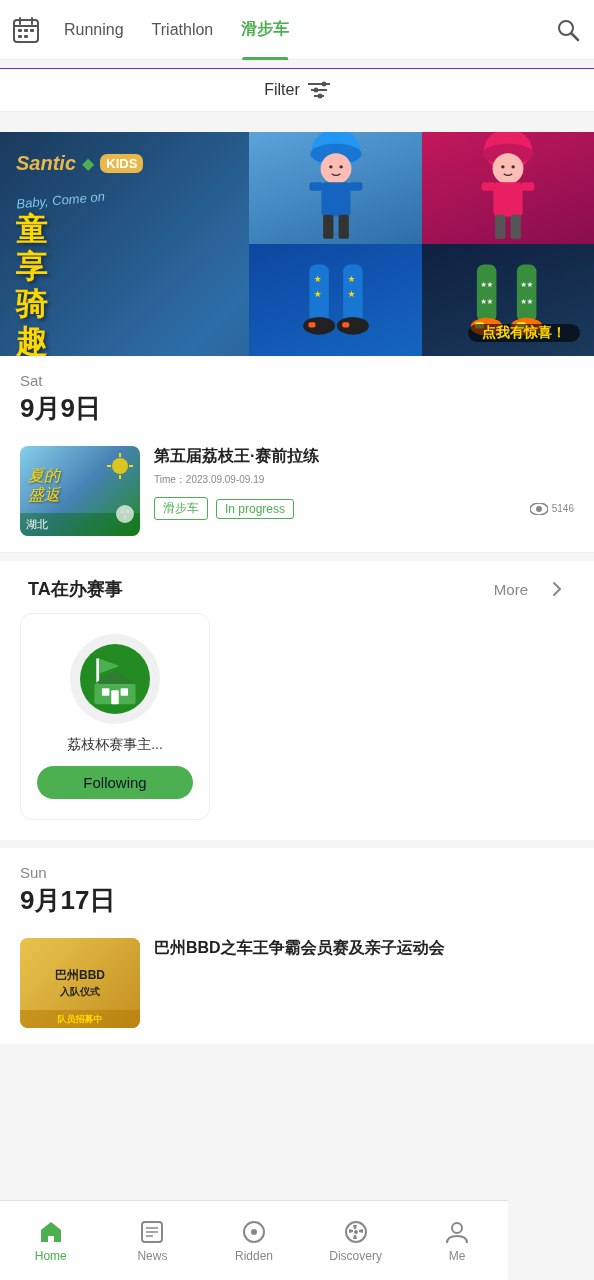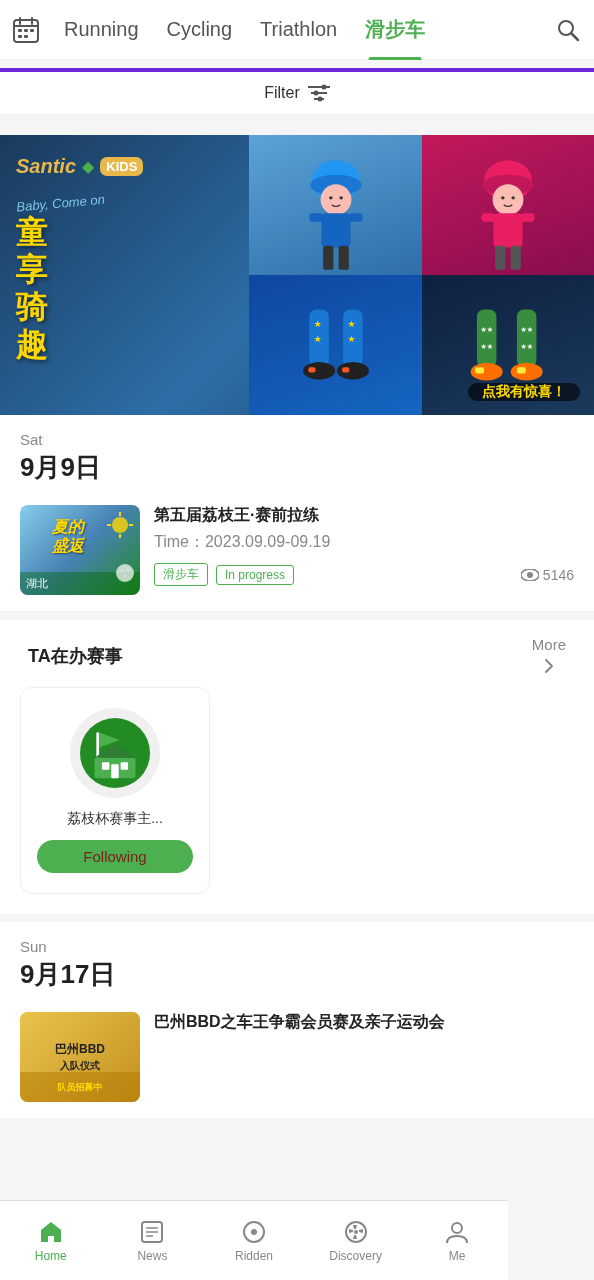--- a/index.html
+++ b/index.html
@@ -37,21 +37,21 @@
       display: flex;
       flex: 1;
       align-items: center;
       gap: 0;
     }
     .nav-tab {
       padding: 0 14px;
       height: 60px;
       display: flex;
       align-items: center;
-      font-size: 20px;
+      font-size: 16px;
       color: #555;
       cursor: pointer;
       position: relative;
       white-space: nowrap;
     }
     .nav-tab.active {
       color: #4CAF50;
       font-weight: 600;
     }
     .nav-tab.active::after {
@@ -74,36 +74,36 @@
     }
 
     
     .filter-bar {
       background: #fff;
       margin: 8px 0;
       padding: 12px 20px;
       display: flex;
       align-items: center;
       justify-content: center;
-      border-top: 4px solid #6d28d9;
+      border-top: 1px solid #6d28d9;
       border-bottom: 1px solid #eee;
     }
     .filter-label {
       font-size: 16px;
       color: #333;
       display: flex;
       align-items: center;
       gap: 8px;
     }
 
     
     .banner {
       width: 100%;
       background: linear-gradient(135deg, #1a3a5c 0%, #2d6ea8 50%, #1a3a5c 100%);
-      height: 280px;
+      height: 224px;
       position: relative;
       overflow: hidden;
       display: flex;
       margin-top: 20px;
     }
     .banner-left {
       width: 42%;
       display: flex;
       flex-direction: column;
       padding: 20px 16px;
@@ -225,41 +225,40 @@
       bottom: 0;
       left: 0;
       right: 0;
       background: rgba(0,100,0,0.4);
       padding: 4px 6px;
       color: #fff;
       font-size: 11px;
     }
     .summer-text {
       position: absolute;
-      top: 12px;
+      top: 20px;
       left: 8px;
       color: #FFD700;
       font-size: 16px;
-      font-weight: bold;
+      font-weight: normal;
       font-style: italic;
       text-shadow: 1px 1px 2px rgba(0,0,0,0.5);
       line-height: 1.2;
-      margin-left: 24px;
     }
     .event-info {
       flex: 1;
     }
     .event-title {
       font-size: 16px;
       font-weight: 600;
       color: #222;
       margin-bottom: 6px;
     }
     .event-time {
-      font-size: 16px;
+      font-size: 10px;
       color: #888;
       margin-bottom: 10px;
     }
     .event-tags {
       display: flex;
       align-items: center;
       gap: 8px;
     }
     .tag {
       border: 1px solid #4CAF50;
@@ -273,21 +272,21 @@
       color: #4CAF50;
       font-size: 12px;
       padding: 2px 8px;
       border-radius: 3px;
     }
     .event-views {
       display: flex;
       align-items: center;
       gap: 4px;
       color: #888;
-      font-size: 14px;
+      font-size: 10px;
       margin-left: auto;
     }
 
     
     .ta-section {
       background: #fff;
       margin-top: 8px;
     }
     .ta-header {
       display: flex;
@@ -296,25 +295,24 @@
       padding: 16px 28px 12px;
     }
     .ta-title {
       font-size: 18px;
       font-weight: bold;
       color: #222;
     }
     .ta-more {
       display: flex;
       align-items: center;
-      gap: 4px;
+      gap: 20px;
       color: #888;
       font-size: 15px;
       cursor: pointer;
-      flex-direction: column;
     }
 
     
     .organizer-scroll {
       padding: 0 20px 20px;
       display: flex;
       gap: 12px;
       overflow-x: auto;
     }
     .organizer-card {
@@ -349,21 +347,21 @@
       align-items: center;
       justify-content: center;
     }
     .organizer-name {
       font-size: 14px;
       color: #333;
       text-align: center;
     }
     .following-btn {
       background: #4CAF50;
-      color: #7f1d1d;
+      color: #0f172a;
       border: none;
       border-radius: 20px;
       padding: 8px 30px;
       font-size: 15px;
       cursor: pointer;
       width: 100%;
     }
 
     
     .date-section2 {
@@ -441,21 +439,20 @@
       <rect x="6" y="13" width="4" height="3" rx="1" fill="#555"></rect>
       <rect x="12" y="13" width="4" height="3" rx="1" fill="#555"></rect>
       <rect x="18" y="13" width="4" height="3" rx="1" fill="#555"></rect>
       <rect x="6" y="19" width="4" height="3" rx="1" fill="#555"></rect>
       <rect x="12" y="19" width="4" height="3" rx="1" fill="#555"></rect>
     </svg>
   </div>
 
   <div class="nav-tabs">
     <div class="nav-tab">Running</div>
-    <div class="nav-tab">Cycling</div>
     <div class="nav-tab">Triathlon</div>
     <div class="nav-tab active">滑步车</div>
   </div>
 
   <div class="nav-search">
     <svg width="24" height="24" viewBox="0 0 24 24" fill="none">
       <circle cx="10" cy="10" r="7" stroke="#555" stroke-width="2"></circle>
       <line x1="15.5" y1="15.5" x2="22" y2="22" stroke="#555" stroke-width="2.5" stroke-linecap="round"></line>
     </svg>
   </div>
@@ -658,21 +655,21 @@
 
   <div class="event-card2">
     <div class="event-thumb2">
       <div style="position:absolute;top:0;left:0;right:0;bottom:0;background:linear-gradient(135deg,#e8c44d,#c49020);">
       </div>
       <div style="position:relative;z-index:1;text-align:center;padding:8px;color:#222;font-weight:bold;font-size:12px;line-height:1.4;">
         <div>巴州BBD</div>
         <div style="font-size:10px;margin-top:2px;">入队仪式</div>
       </div>
 
-      <div style="position:absolute;bottom:0;left:0;right:0;height:30px;background:rgba(180,120,0,0.5);display:flex;align-items:center;justify-content:center;">
+      <div style="position:absolute;bottom:0;left:0;right:0;height:18px;background:rgba(180,120,0,0.5);display:flex;align-items:center;justify-content:center;">
         <div style="color:#FFD700;font-size:9px;font-weight:bold;">队员招募中</div>
       </div>
     </div>
     <div class="event-info">
       <div class="event-title">巴州BBD之车王争霸会员赛及亲子运动会</div>
     </div>
   </div>
 
 </div>
 

